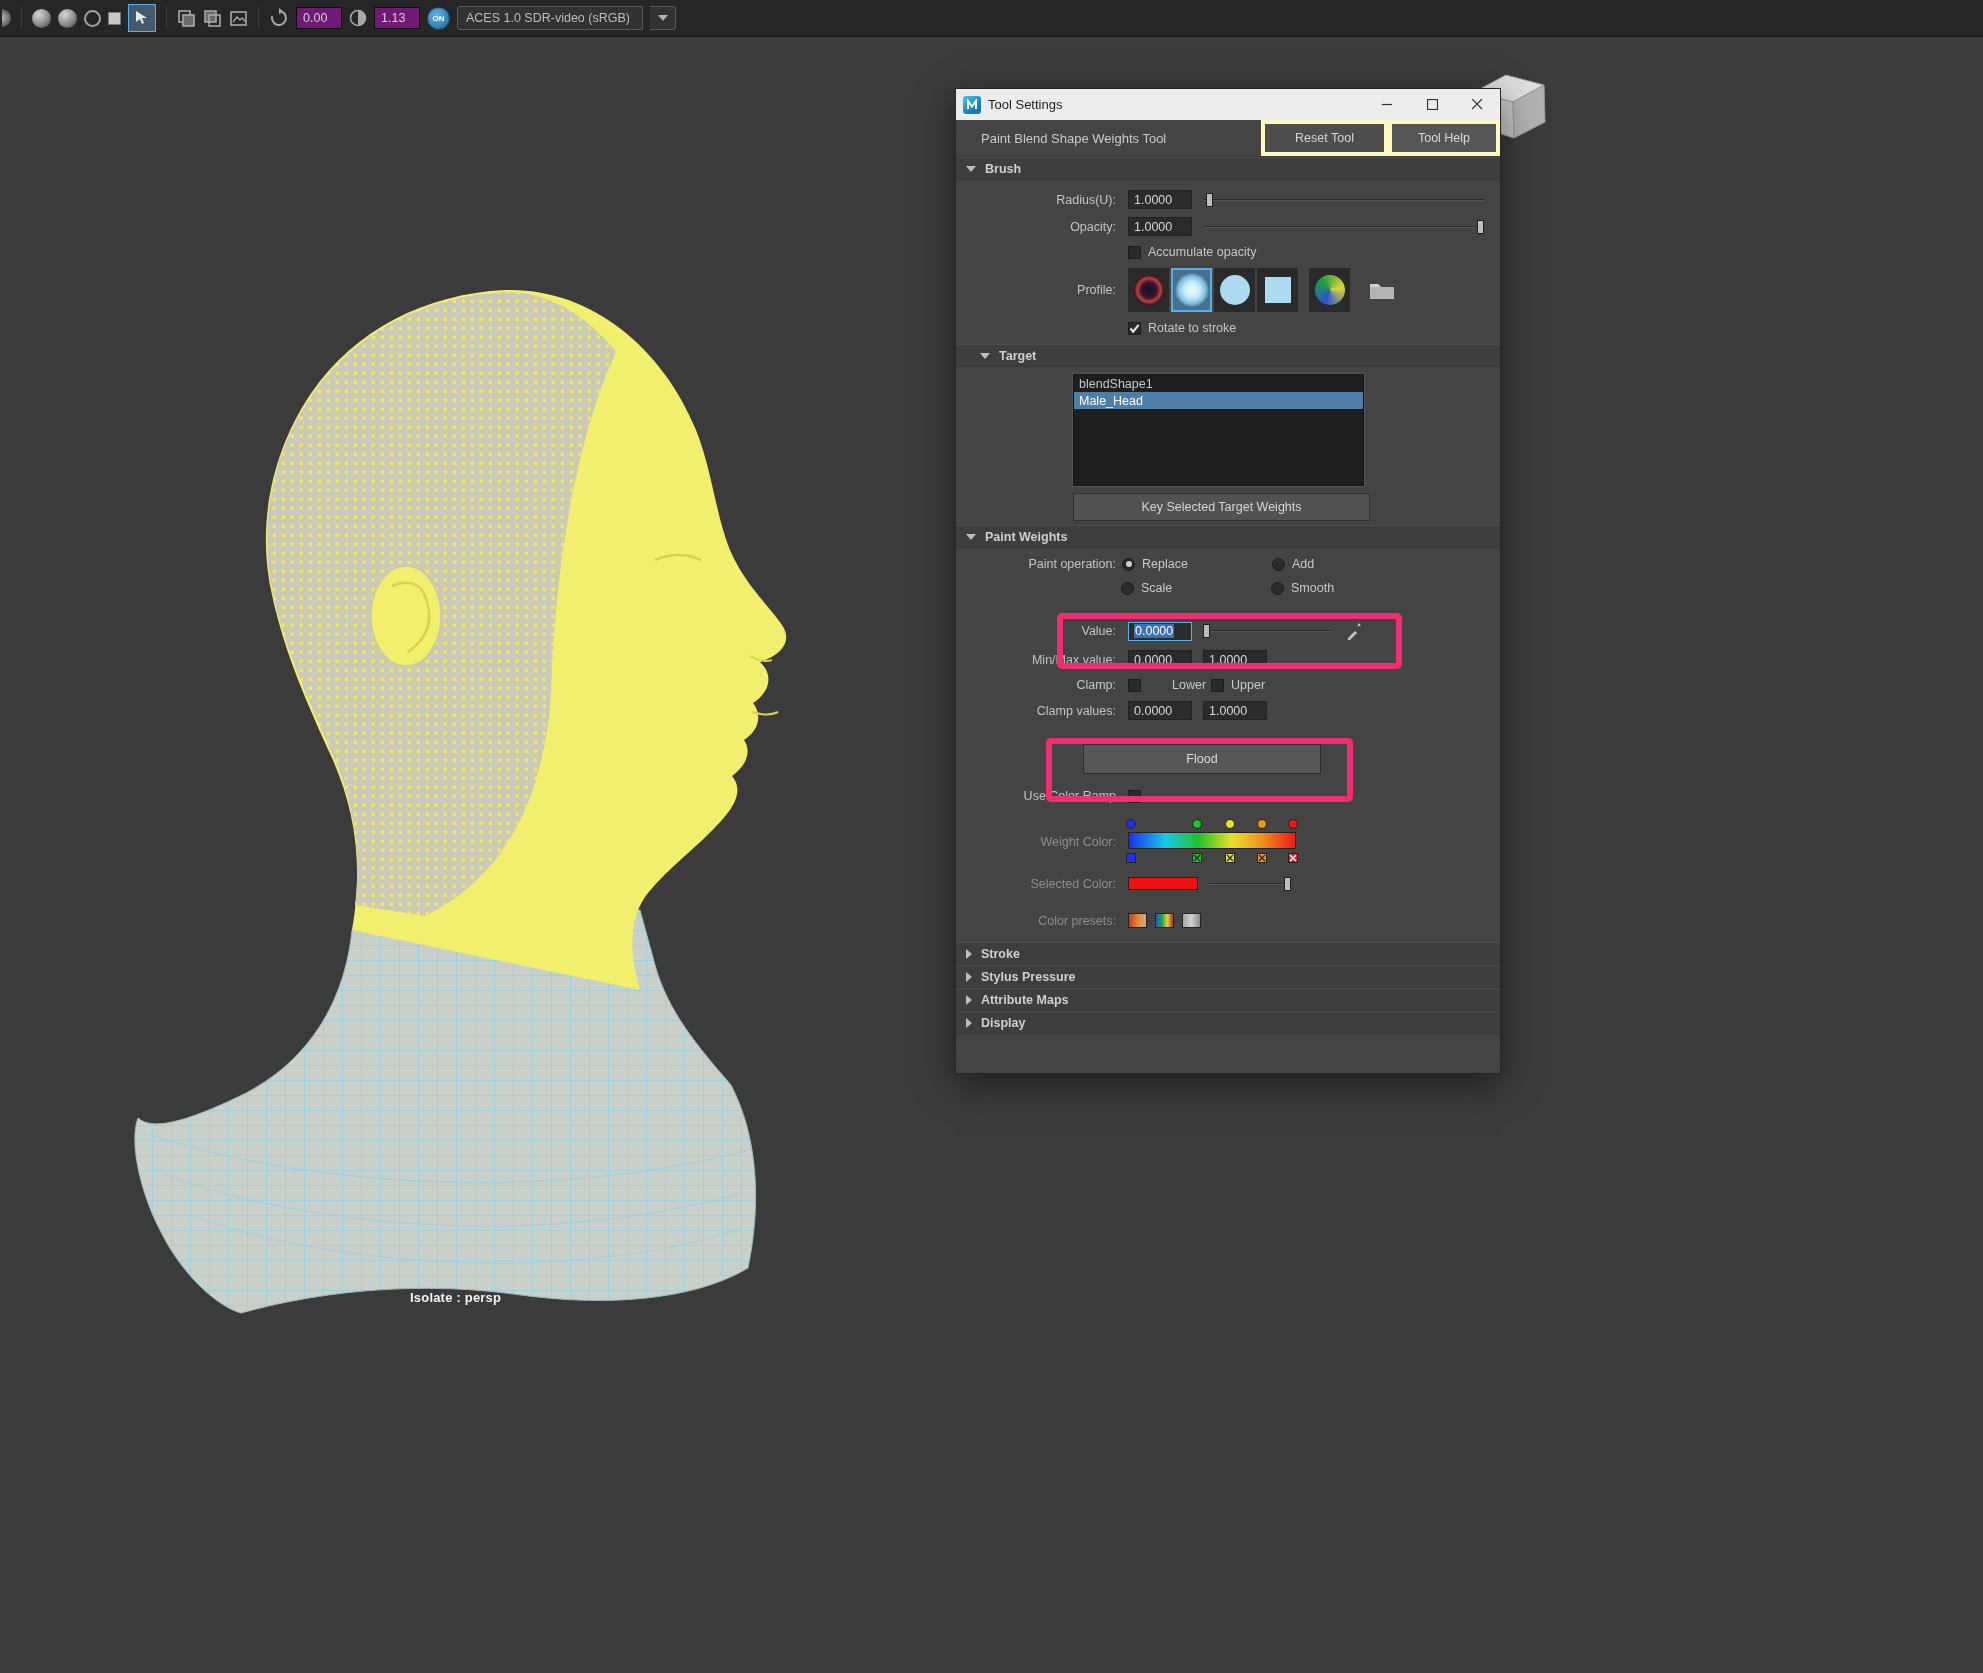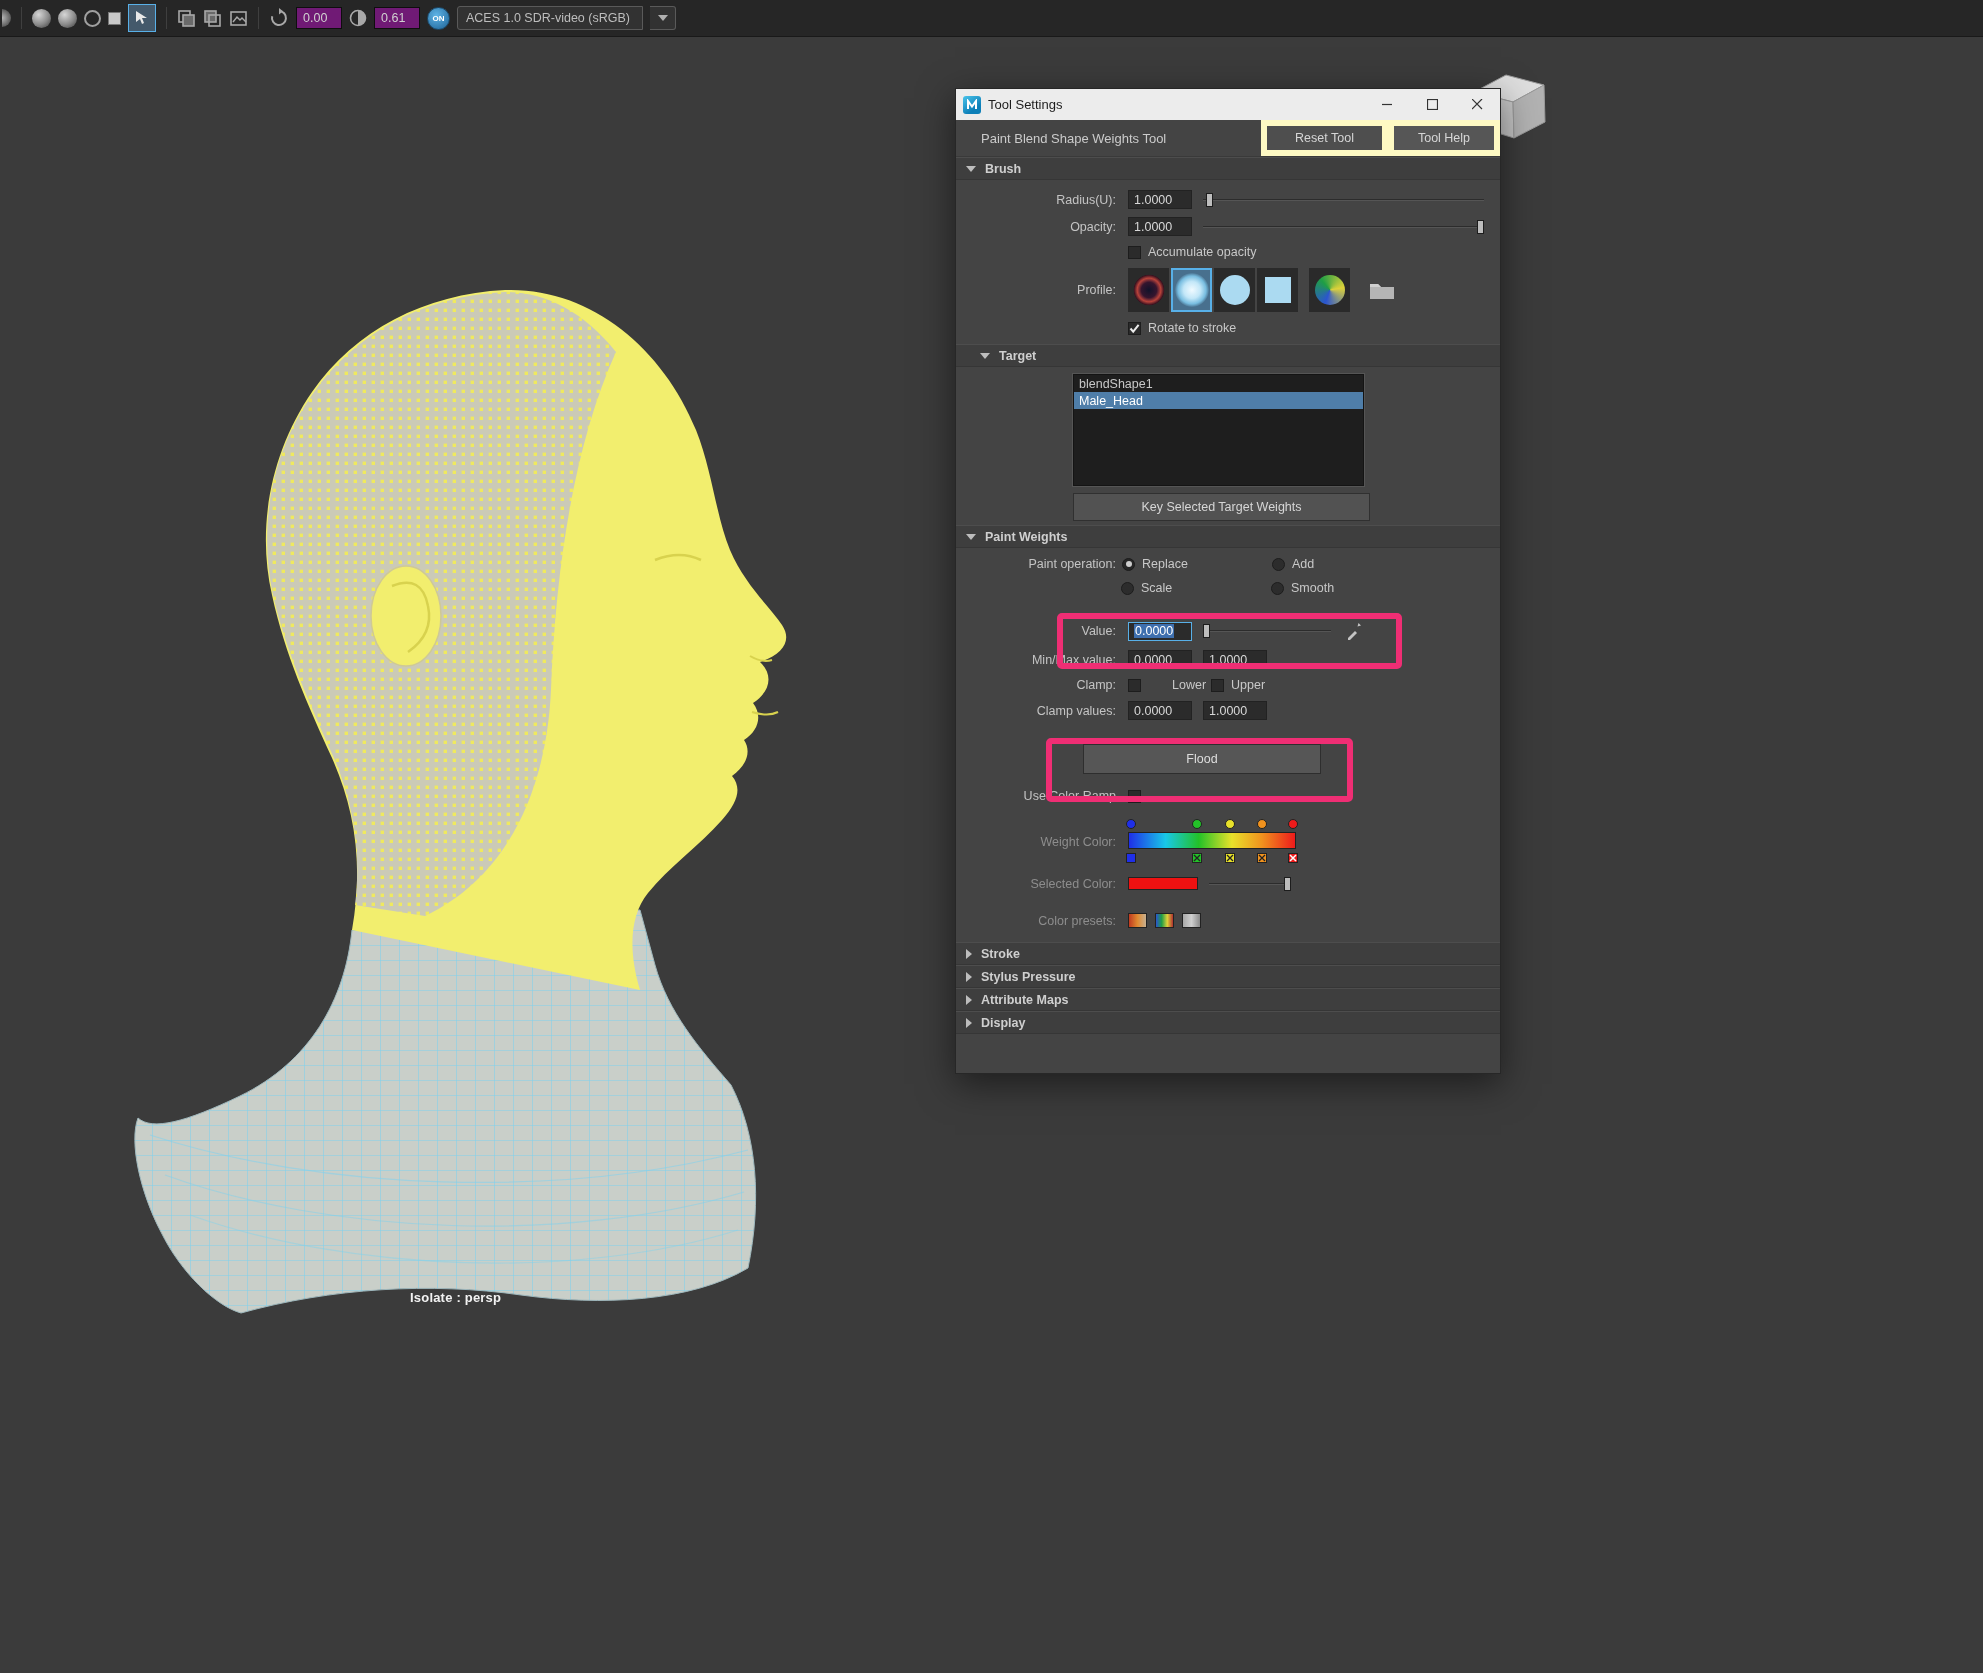--- a/index.html
+++ b/index.html
@@ -72,21 +72,21 @@
     display:flex; align-items:center; justify-content:center; flex:none;
   }
   .title-text { color:#1d1d1d; font-size:13px; }
   .win-btns { margin-left:auto; display:flex; height:31px; }
   .win-btn { width:45px; height:31px; display:flex; align-items:center; justify-content:center; }
 
   .header-row { height:37px; display:flex; align-items:center; border-bottom:1px solid #3a3a3a; background:#444; }
   .tool-name { padding-left:25px; color:#cbcbcb; font-size:13px; }
   .hdr-btns { margin-left:auto; display:flex; height:100%; }
   .hdr-btn {
-    width:127px; height:100%; background:#4e4e4e; border:6px solid #fef9c3;
+    width:127px; height:100%; background:#4e4e4e; border:4px solid #fef9c3;
     color:#d6d6d6; font-size:12.5px; font-family:"Liberation Sans",sans-serif;
     display:flex; align-items:center; justify-content:center; cursor:default;
   }
   .hdr-btn.lighter { background:#565656; width:112px; }
 
   .sec {
     height:23px; background:#3e3e3e; border-top:1px solid #4d4d4d; border-bottom:1px solid #363636;
     display:flex; align-items:center; gap:9px; padding-left:10px;
     font-weight:bold; color:#cfcfcf; font-size:12.5px;
   }
@@ -286,21 +286,21 @@
     <path d="M10 0 l4 3.2 -4 3.2 z" fill="#a8a8a8"></path>
   </svg>
   <div class="tb-field">
     <span>0.00</span>
   </div>
   <svg width="18" height="18">
     <circle cx="9" cy="9" r="7.5" fill="none" stroke="#a8a8a8" stroke-width="1.6"></circle>
     <path d="M9 1.5 a7.5 7.5 0 0 1 0 15 z" fill="#a8a8a8"></path>
   </svg>
   <div class="tb-field">
-    <span>0.61</span>
+    <span>1.13</span>
   </div>
   <div class="tb-on">
     <span>ON</span>
   </div>
   <div class="tb-dd">
     <span>ACES 1.0 SDR-video (sRGB)</span>
   </div>
   <div class="tb-dd-arrow">
     <div class="caret-down"></div>
   </div>

